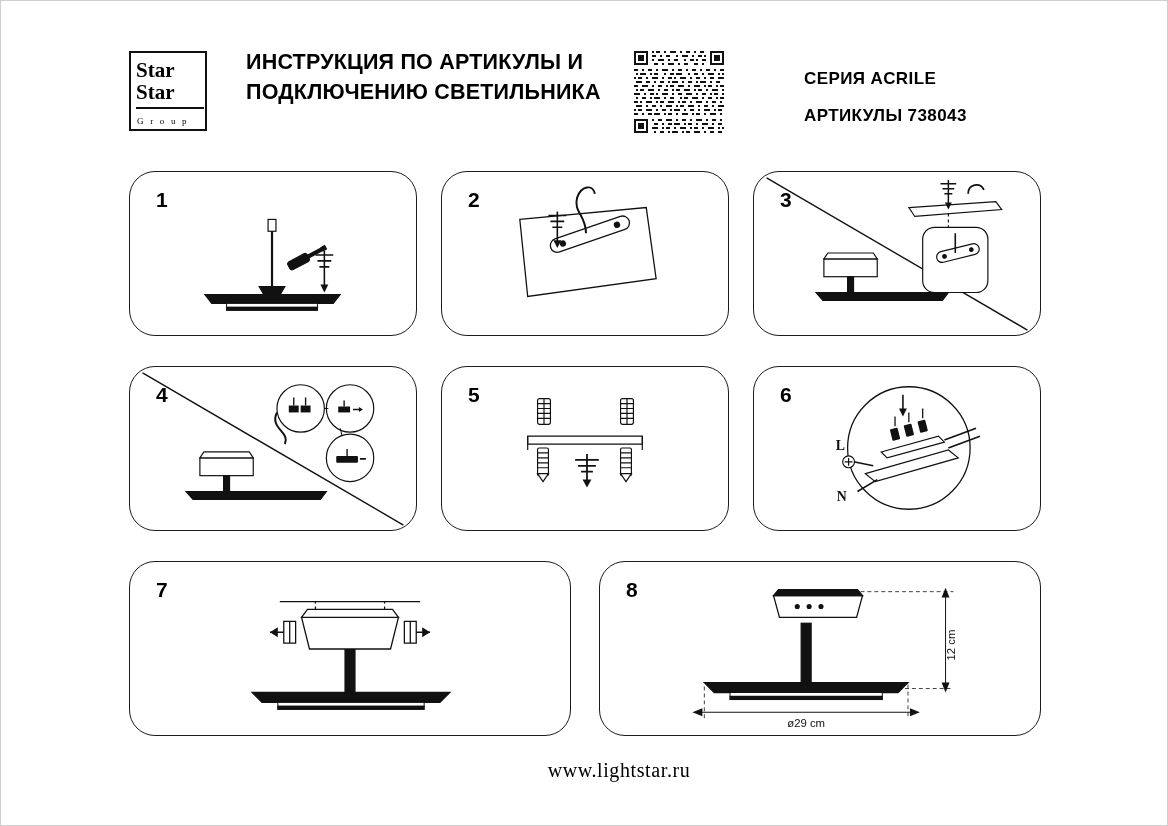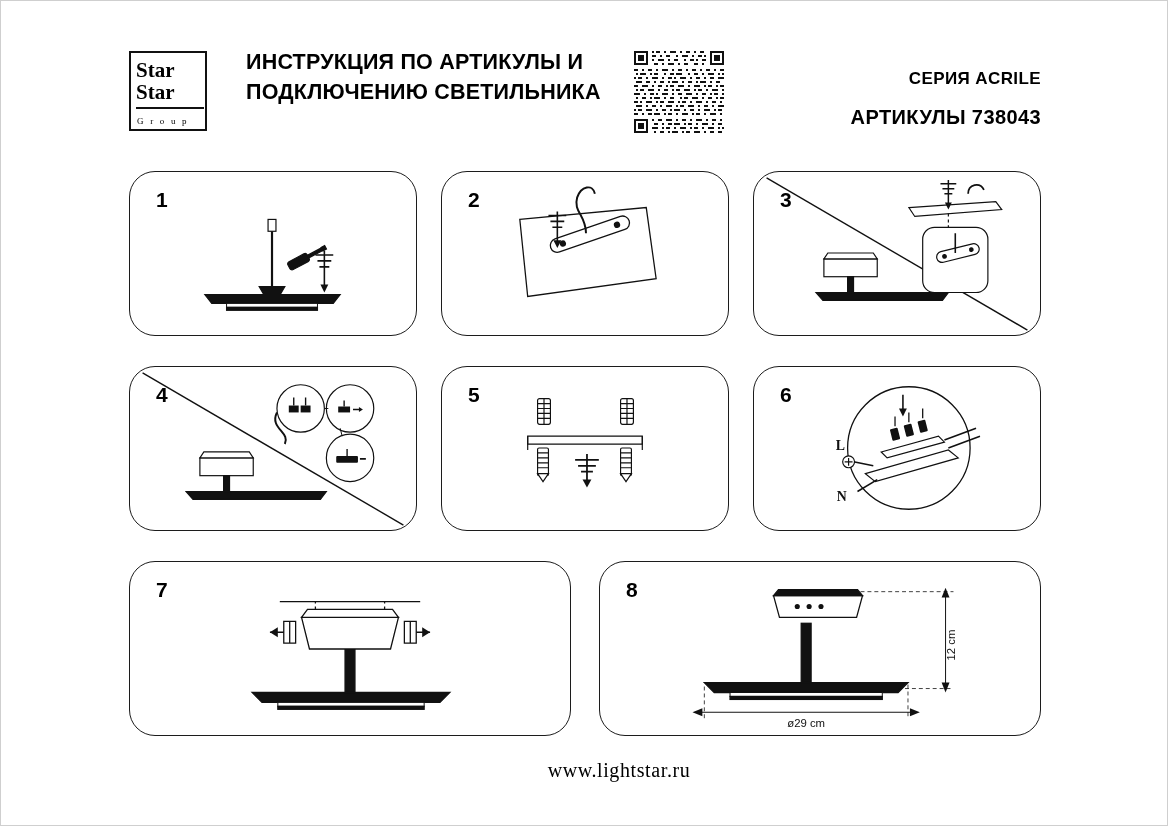--- a/index.html
+++ b/index.html
@@ -83,30 +83,30 @@
     top: 2px;
     width: 94px;
     height: 86px;
   }
 
   .series-block {
     position: absolute;
     left: 675px;
     top: 22px;
     width: 237px;
-    text-align: right;
+    text-align: left;
   }
   .series-name {
     font-weight: bold;
     font-size: 17px;
     letter-spacing: 0.4px;
   }
   .article-name {
     font-weight: bold;
-    font-size: 20px;
+    font-size: 17px;
     letter-spacing: 0.4px;
     margin-top: 17px;
   }
 
   
   .card {
     position: absolute;
     box-sizing: border-box;
     border: 1.6px solid #1c1c1c;
     border-radius: 26px;

